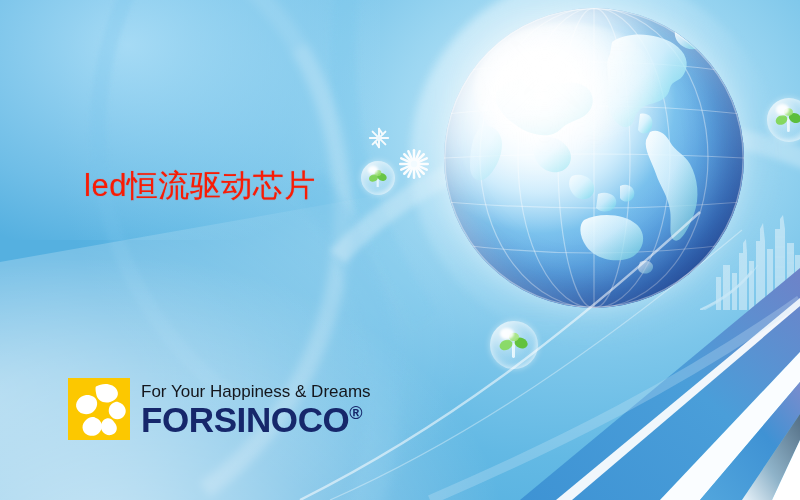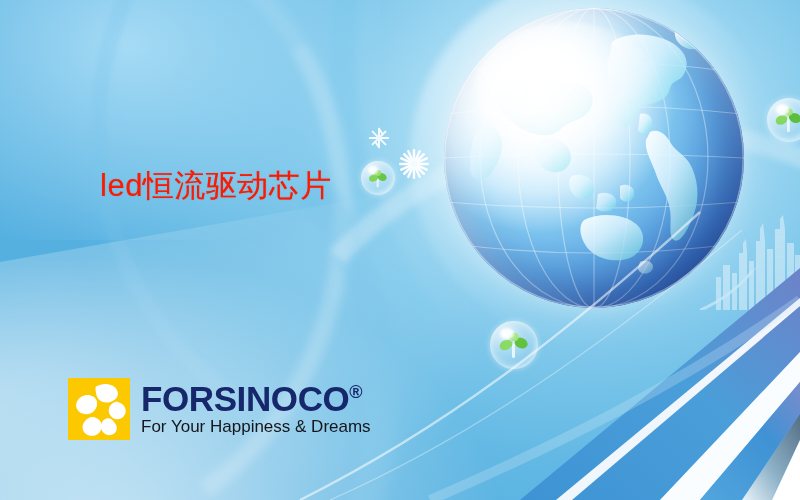--- a/index.html
+++ b/index.html
@@ -165,21 +165,21 @@
   }
 
   .skyline{ position:absolute; pointer-events:none; opacity:.55; }
 
   
   .bands{ position:absolute; inset:0; pointer-events:none; }
 
   
   #headline{
     position:absolute;
-    left:100px; top:166px;
+    left:84px; top:166px;
     color:#f81c05;
     font-size:31px;
     line-height:1.30;
     font-weight:400;
     letter-spacing:.5px;
     text-shadow:0 0 1px rgba(248,28,5,.55);
     white-space:nowrap;
   }
   #headline .line2{ padding-left:12px; display:block; }
 
@@ -462,18 +462,18 @@
         <g fill="#ffffff">
           <path d="M31 8 C40 6 49 11 50 18 C51 24 45 28 38 27 C32 26 28 21 29 15 C29.5 11 30 9 31 8 Z" transform="rotate(-18 31 18)"></path>
           <path d="M50 24 C57 26 60 33 56 38 C52 43 45 42 42 37 C39.5 33 41 27 45 25 C47 24 49 23.6 50 24 Z"></path>
           <path d="M46 44 C51 49 49 56 43 57 C37 58 32 53 33 47 C34 42 39 39 43 41 C44.6 41.8 45.4 43 46 44 Z"></path>
           <path d="M28 40 C34 42 36 50 31 55 C26 60 17 58 15 52 C13 46 18 40 24 39 C26 38.7 27 39.3 28 40 Z"></path>
           <path d="M24 18 C30 20 31 28 26 33 C21 38 12 37 9 31 C6 25 11 18 18 17 C20.5 16.7 22.5 17.2 24 18 Z"></path>
         </g>
       </svg>
     </div>
     <div id="logo-text">
+      <div id="logo-tagline">For Your Happiness &amp; Dreams</div>
       <div id="logo-wordmark"><span>FORSINOCO</span><span class="reg">®</span></div>
-      <div id="logo-tagline">For Your Happiness &amp; Dreams</div>
     </div>
   </div>
 
 </div>
 
 </body></html>

